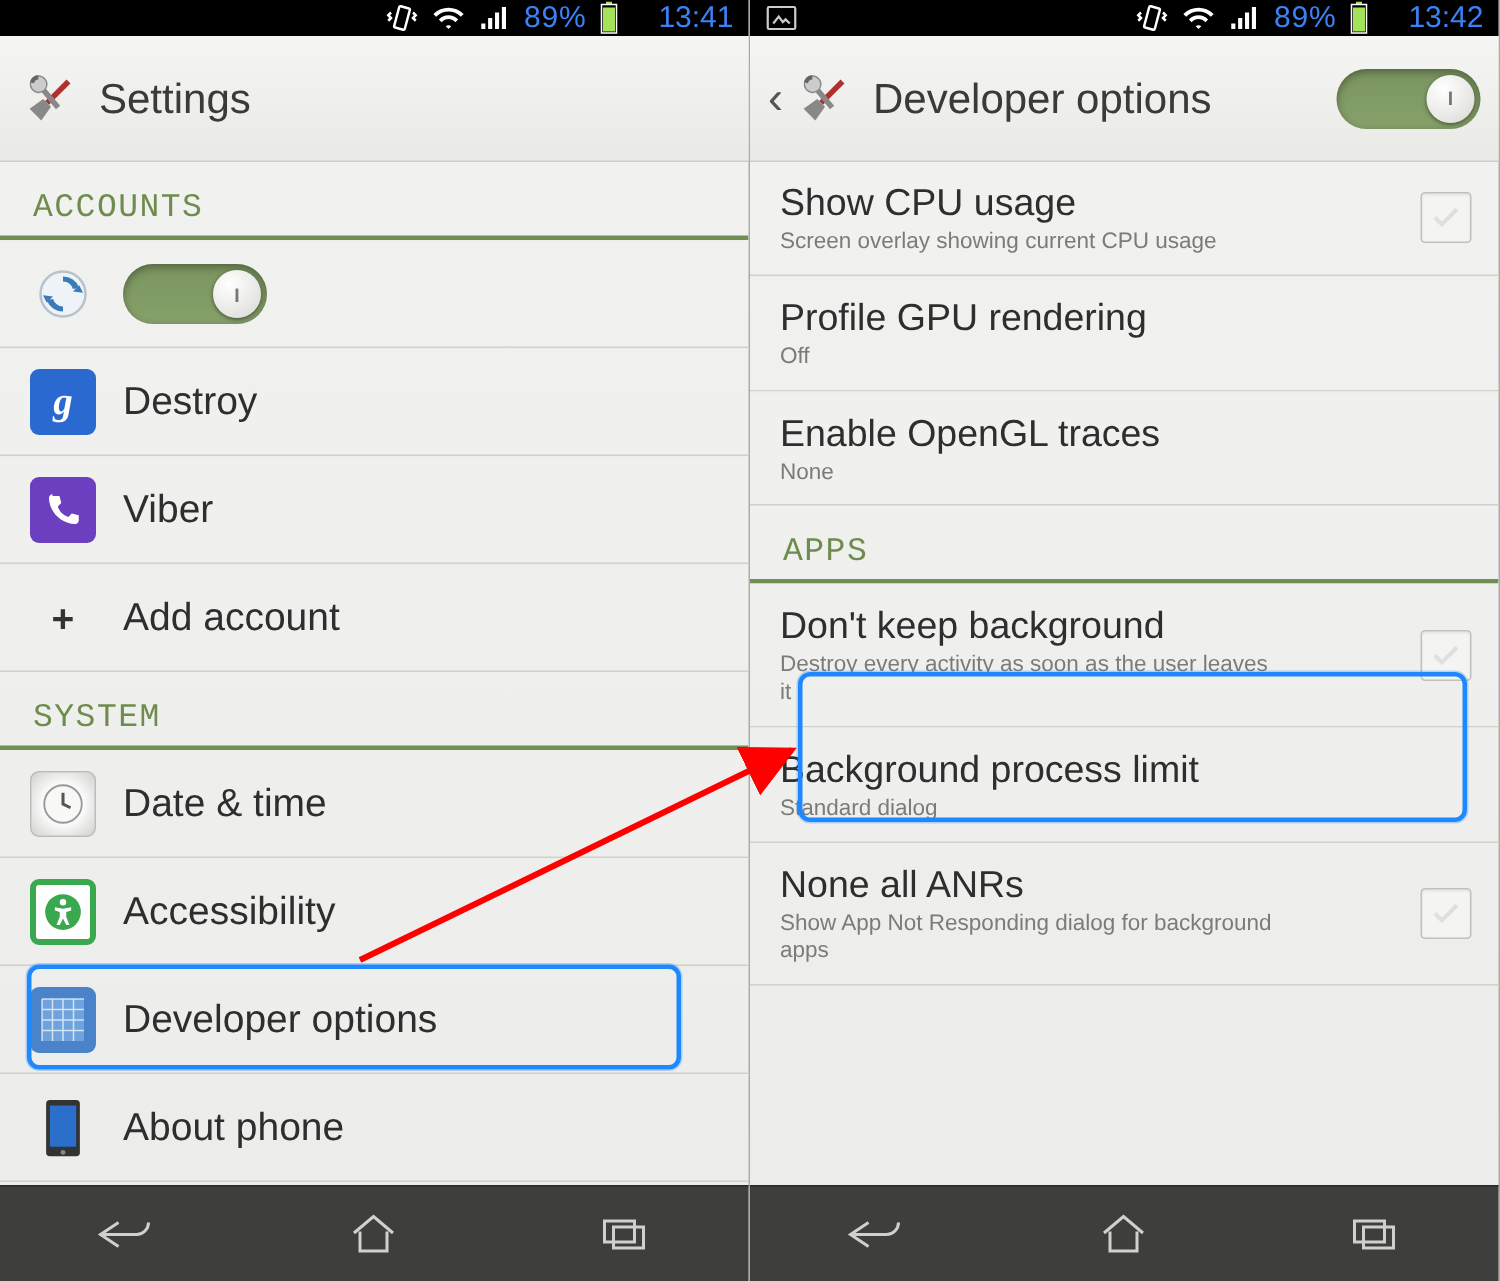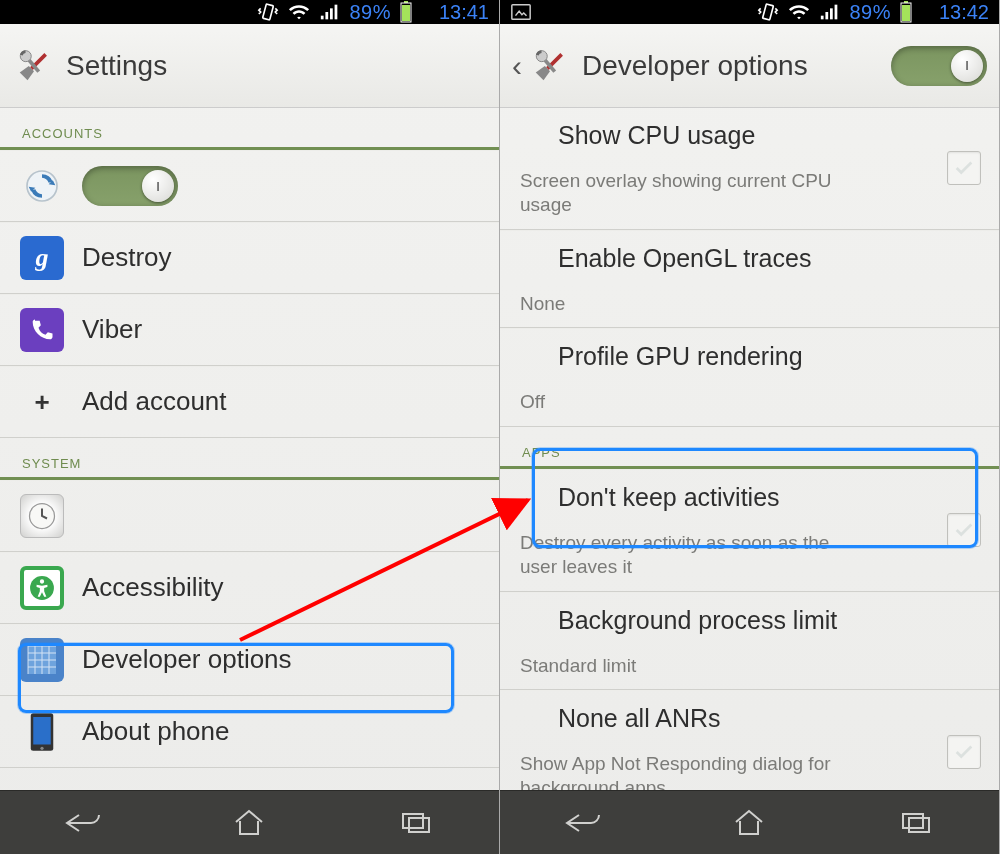--- a/index.html
+++ b/index.html
@@ -68,42 +68,43 @@
     background: radial-gradient(circle at 35% 30%, #fff 0%, #e8e8e6 60%, #d6d6d2 100%);
     box-shadow: 0 1px 3px rgba(0,0,0,0.5);
     display:flex;align-items:center;justify-content:center;
     font-size:13px;color:#777;font-weight:700;
   }
 
   .scroll { flex:1; overflow:hidden; }
   .section-header {
     padding: 18px 22px 6px;
     color: #6f8c4f;
-    font-size: 13px;
+    font-size: 22px;
     letter-spacing: 1px;
     border-bottom: 3px solid #718f52;
+    font-family: Liberation Mono, monospace;
   }
   .row {
     display:flex; align-items:center;
     min-height: 72px;
     padding: 12px 18px 12px 20px;
     border-top: 1px solid #ededea;
     border-bottom: 1px solid #d0d0cc;
     gap: 18px;
   }
   .row:first-of-type { border-top:none;}
   .row .icon {
     width: 44px; height:44px; flex:0 0 44px; border-radius:6px;
     display:flex; align-items:center; justify-content:center;
     font-size:26px; font-weight:600;
   }
   .row .txt { flex:1; }
   .row .title { font-size: 26px; color: #2e2e2e; line-height:1.2; }
-  .row .sub { font-size: 19px; color: #7b7b78; margin-top:19px; line-height:1.25; max-width:330px; }
-  .row.compact .title { font-size:25px;margin-left:38px;}
+  .row .sub { font-size: 15px; color: #7b7b78; margin-top:2px; line-height:1.25; max-width:330px; }
+  .row.compact .title { font-size:25px;}
   .checkbox {
     width:34px;height:34px;border:1px solid #c0c0bc;border-radius:3px;
     background:#f4f4f2; display:flex;align-items:center;justify-content:center;
     box-shadow: inset 0 1px 2px rgba(0,0,0,0.08);
     flex:0 0 34px;
   }
   .checkbox svg { opacity:0.25; }
 
   
   .hl {
@@ -239,20 +240,23 @@
 
       <div class="section-header">SYSTEM</div>
 
       <div class="row">
         <span class="icon ic-clock">
           <svg width="30" height="30" viewBox="0 0 24 24">
               <circle cx="12" cy="12" r="10" fill="#f8f8f6" stroke="#999"></circle>
               <path d="M12 6v6l4 2" stroke="#555" stroke-width="1.6" fill="none"></path>
             </svg>
         </span>
+        <div class="txt">
+            <div class="title">Date &amp; time</div>
+          </div>
       </div>
 
       <div class="row">
         <span class="icon ic-access">
           <svg width="26" height="26" viewBox="0 0 24 24" fill="#fff">
               <circle cx="12" cy="12" r="11" fill="#3aa84f"></circle>
               <path d="M12 4a2 2 0 1 1 0 4 2 2 0 0 1 0-4zm-5 5l5 1 5-1v2l-3 1v3l2 5h-2l-2-4-2 4H8l2-5v-3l-3-1z" fill="#fff"></path>
             </svg>
         </span>
         <div class="txt">
@@ -378,50 +382,50 @@
         </div>
         <div class="checkbox">
           <svg width="22" height="22" viewBox="0 0 24 24" fill="none" stroke="#9aa" stroke-width="3">
               <path d="M4 12l5 5L20 6"></path>
             </svg>
         </div>
       </div>
 
       <div class="row compact">
         <div class="txt">
+          <div class="title">Profile GPU rendering</div>
+          <div class="sub">Off</div>
+        </div>
+      </div>
+
+      <div class="row compact">
+        <div class="txt">
           <div class="title">Enable OpenGL traces</div>
           <div class="sub">None</div>
         </div>
       </div>
 
-      <div class="row compact">
-        <div class="txt">
-          <div class="title">Profile GPU rendering</div>
-          <div class="sub">Off</div>
-        </div>
-      </div>
-
       <div class="section-header">APPS</div>
 
       <div class="row compact">
         <div class="txt">
-          <div class="title">Don't keep activities</div>
+          <div class="title">Don't keep background</div>
           <div class="sub">Destroy every activity as soon as the user leaves it</div>
         </div>
         <div class="checkbox">
           <svg width="22" height="22" viewBox="0 0 24 24" fill="none" stroke="#9aa" stroke-width="3">
               <path d="M4 12l5 5L20 6"></path>
             </svg>
         </div>
       </div>
 
       <div class="row compact">
         <div class="txt">
           <div class="title">Background process limit</div>
-          <div class="sub">Standard limit</div>
+          <div class="sub">Standard dialog</div>
         </div>
       </div>
 
       <div class="row compact">
         <div class="txt">
           <div class="title">None all ANRs</div>
           <div class="sub">Show App Not Responding dialog for background apps</div>
         </div>
         <div class="checkbox">
           <svg width="22" height="22" viewBox="0 0 24 24" fill="none" stroke="#9aa" stroke-width="3">

